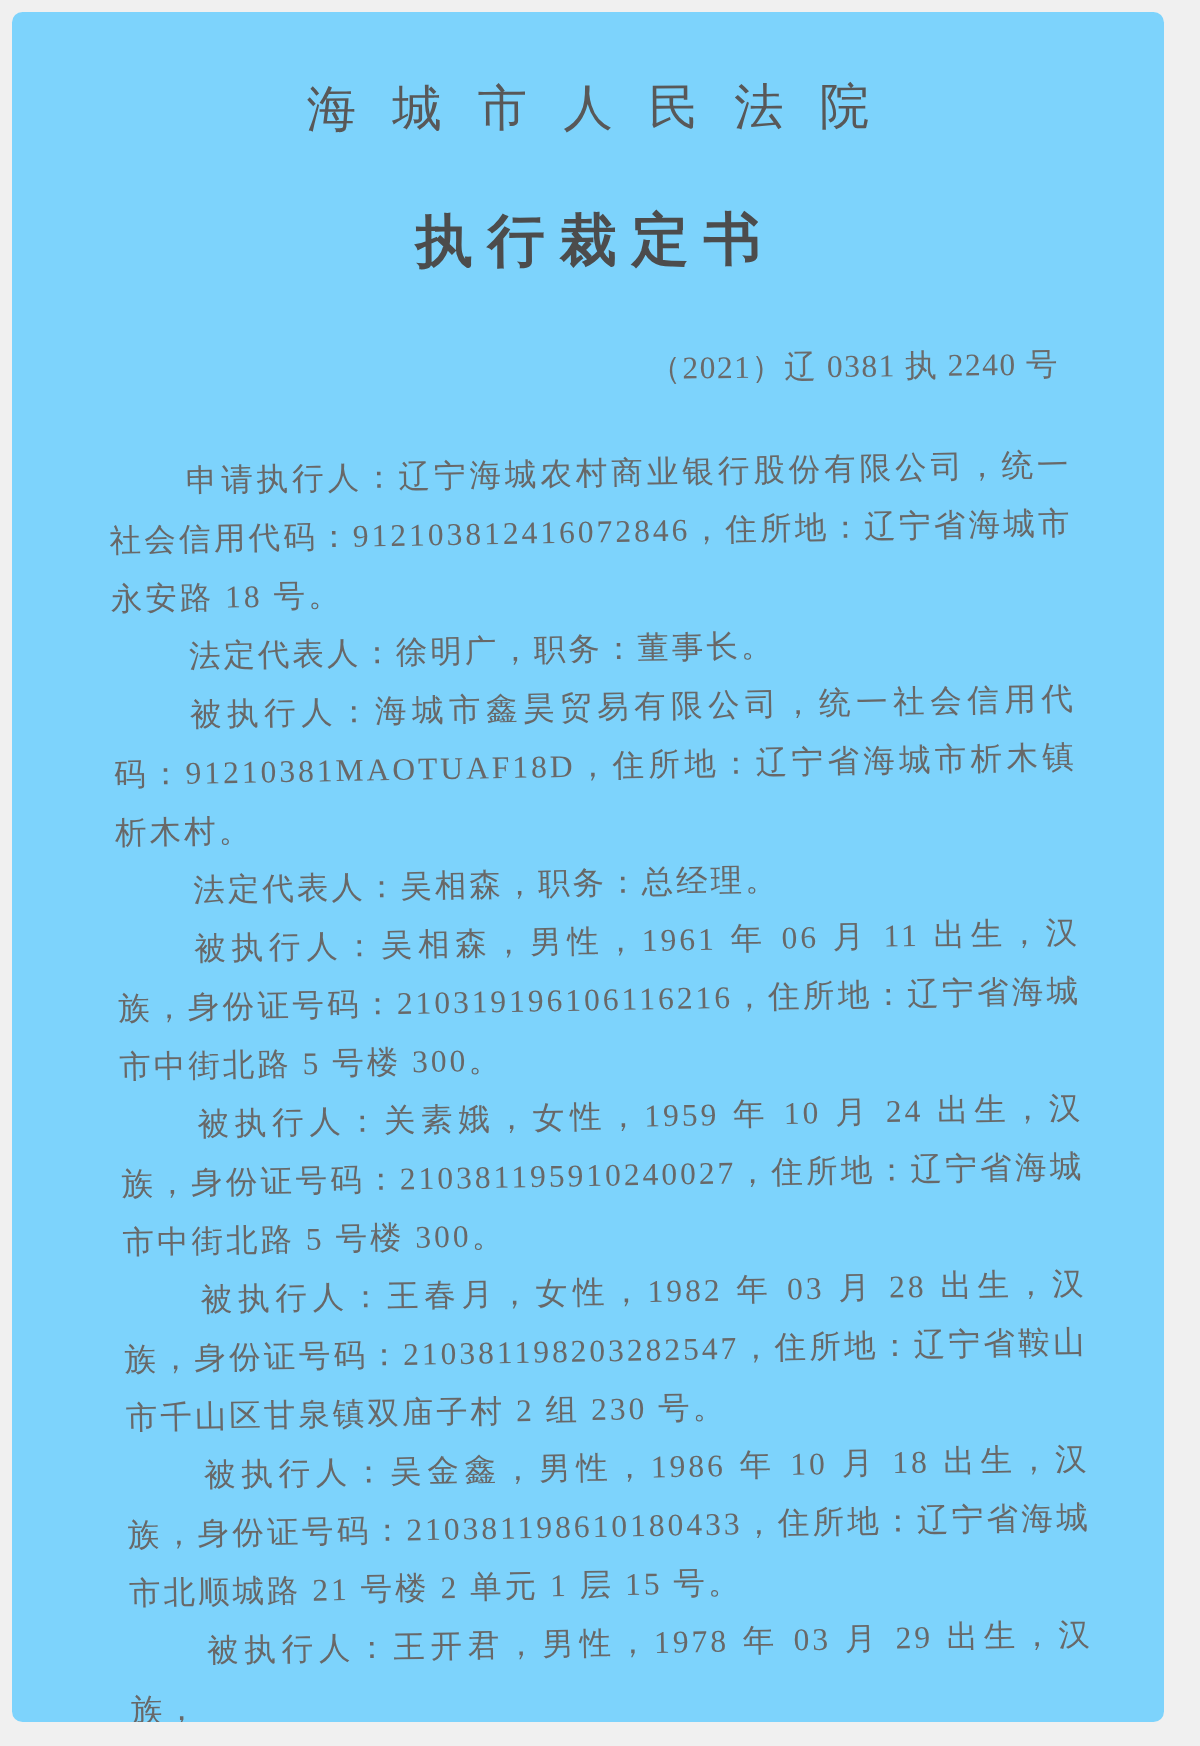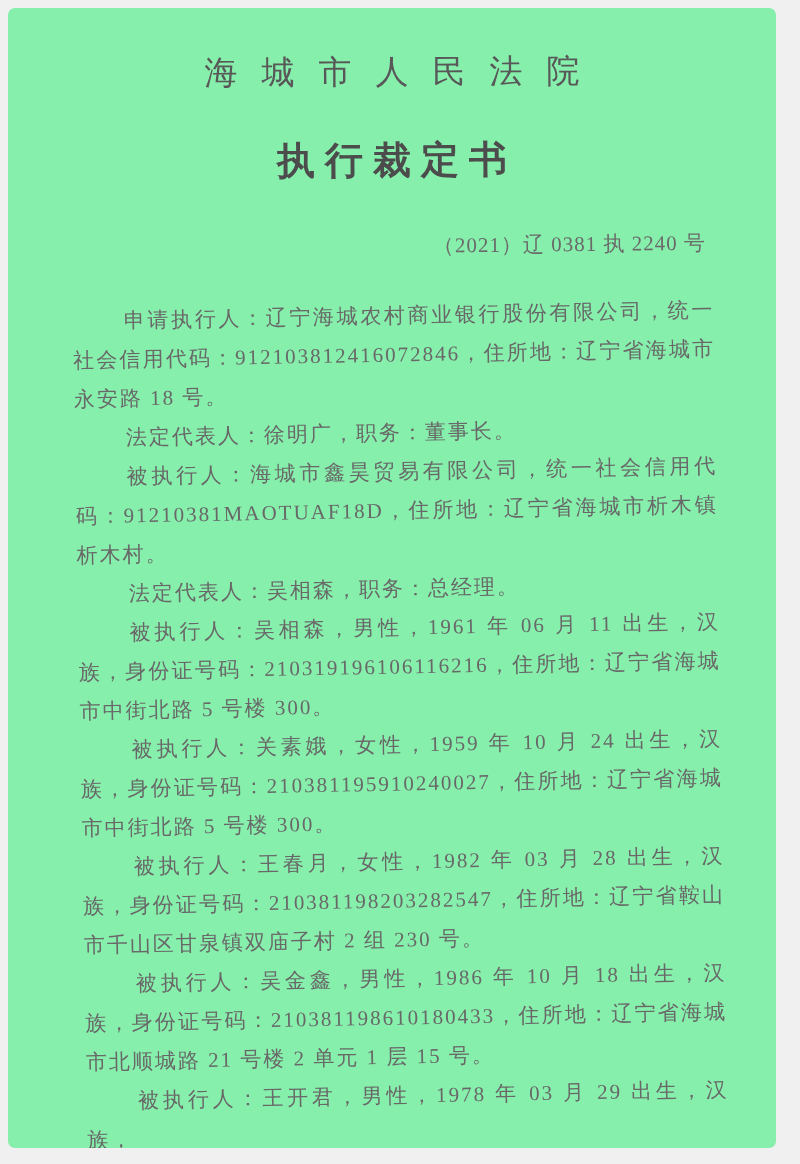--- a/index.html
+++ b/index.html
@@ -10,21 +10,21 @@
     background: #f0f0f0;
     overflow: hidden;
     font-family: "Liberation Serif", "DejaVu Serif", serif;
   }
   .page {
     position: absolute;
     left: 8px;
     top: 8px;
     width: 768px;
     height: 1140px;
-    background: #86efac;
+    background: #7dd3fc;
     border-radius: 7px;
     overflow: hidden;
   }
   .court-name {
     margin: 42px 0 0 0;
     text-align: center;
     font-size: 33px;
     font-weight: 500;
     letter-spacing: 24px;
     padding-left: 24px; 

